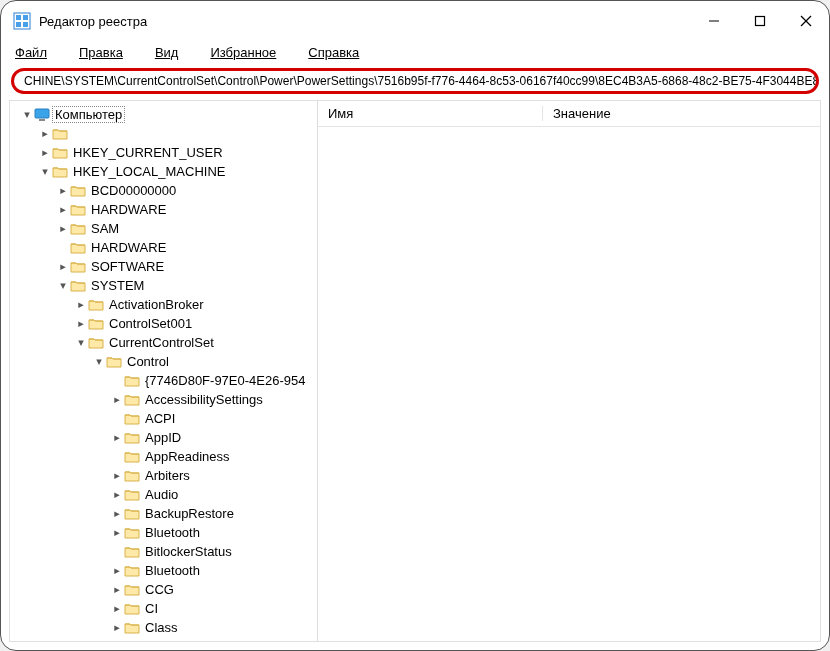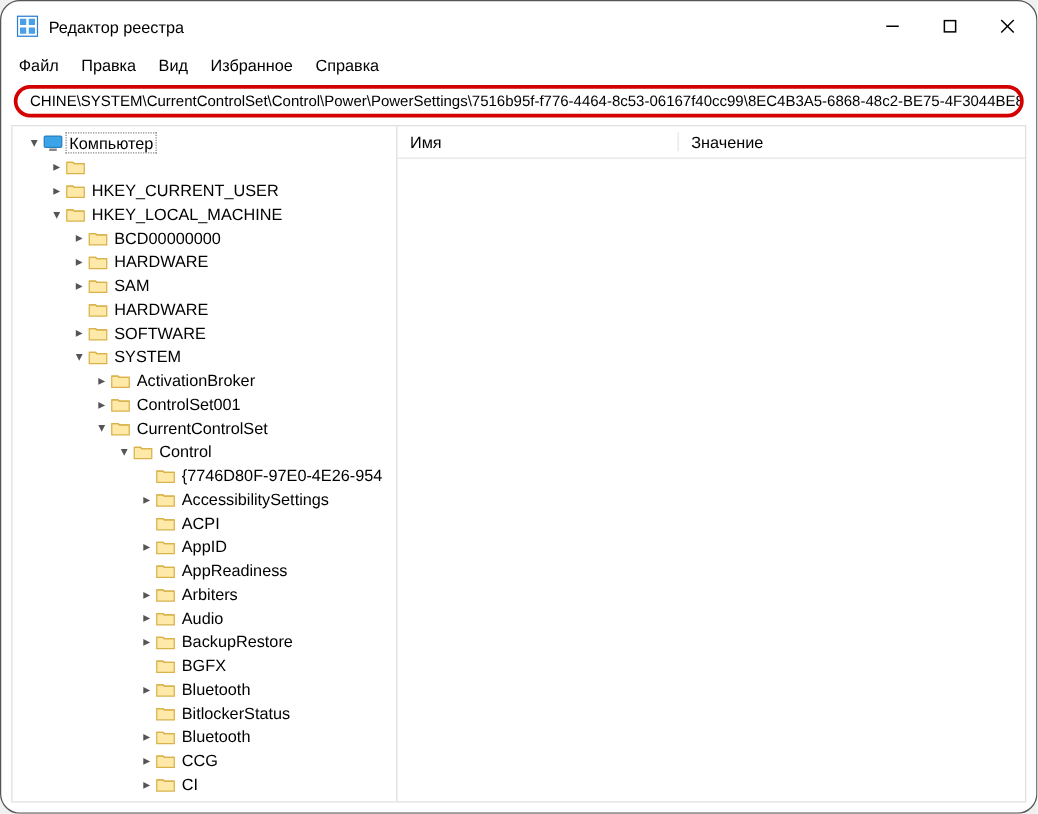--- a/index.html
+++ b/index.html
@@ -3,21 +3,21 @@
 <meta charset="utf-8">
 <style>
   * { box-sizing: border-box; margin: 0; padding: 0; font-family: "Segoe UI", Tahoma, sans-serif; }
   body { background: #f0f0f0; width: 830px; height: 651px; overflow: hidden; }
   .window { width: 830px; height: 651px; background: #fff; border: 1px solid #555; border-radius: 16px; display: flex; flex-direction: column; overflow: hidden; justify-content: space-between; }
   .titlebar { height: 40px; display: flex; align-items: center; padding: 0 0 0 12px; }
   .titlebar-icon { width: 18px; height: 18px; margin-right: 8px; display: inline-flex; align-items: center; justify-content: center; }
   .titlebar-title { font-size: 13px; flex: 1; }
   .win-controls { display: flex; }
   .win-btn { width: 46px; height: 40px; display: flex; align-items: center; justify-content: center; cursor: pointer; font-size: 12px; }
-  .menubar { display: flex; padding: 2px 6px 4px; gap: 2px; font-size: 13px; }
+  .menubar { display: flex; padding: 2px 6px 4px; gap: 16px; font-size: 13px; text-decoration: underline; }
   .menu-item { padding: 2px 8px; cursor: pointer; }
   .addressbar-wrap { padding: 2px 10px 4px; }
   .addressbar { border: 3px solid #d40000; border-radius: 14px; padding: 3px 10px; font-size: 12px; white-space: nowrap; overflow: hidden; }
   .content { flex: 1; display: flex; min-height: 0; border-top: 1px solid #e0e0e0; margin: 2px 8px 8px; border: 1px solid #e0e0e0; }
   .tree-pane { width: 308px; border-right: 1px solid #ddd; overflow: auto; padding: 4px 0 4px 4px; font-size: 13px; }
   .values-pane { flex: 1; display: flex; flex-direction: column; }
   .cols-header { display: flex; border-bottom: 1px solid #e5e5e5; font-size: 13px; height: 26px; align-items: center; }
   .col { padding: 0 10px; border-right: 1px solid #e5e5e5; }
   .col:last-child { border-right: none; }
   .col1 { width: 225px; }
@@ -319,31 +319,20 @@
           <span class="folder-icon">
             <svg width="16" height="14" viewBox="0 0 16 14">
     <path d="M1 3 L1 12 L15 12 L15 4 L7 4 L6 3 Z" fill="#ffe9a8" stroke="#d9b24a"></path>
     <path d="M1 3 L6 3 L7 4 L15 4" fill="none" stroke="#d9b24a"></path>
   </svg>
           </span>
           <span class="label">BackupRestore</span>
         </div>
         <div class="tree-row">
           <span class="ind" style="width:96px"></span>
-          <span class="exp">&nbsp;</span>
-          <span class="folder-icon">
-            <svg width="16" height="14" viewBox="0 0 16 14">
-    <path d="M1 3 L1 12 L15 12 L15 4 L7 4 L6 3 Z" fill="#ffe9a8" stroke="#d9b24a"></path>
-    <path d="M1 3 L6 3 L7 4 L15 4" fill="none" stroke="#d9b24a"></path>
-  </svg>
-          </span>
-          <span class="label">BGFX</span>
-        </div>
-        <div class="tree-row">
-          <span class="ind" style="width:96px"></span>
           <span class="exp">▸</span>
           <span class="folder-icon">
             <svg width="16" height="14" viewBox="0 0 16 14">
     <path d="M1 3 L1 12 L15 12 L15 4 L7 4 L6 3 Z" fill="#ffe9a8" stroke="#d9b24a"></path>
     <path d="M1 3 L6 3 L7 4 L15 4" fill="none" stroke="#d9b24a"></path>
   </svg>
           </span>
           <span class="label">Bluetooth</span>
         </div>
         <div class="tree-row">

